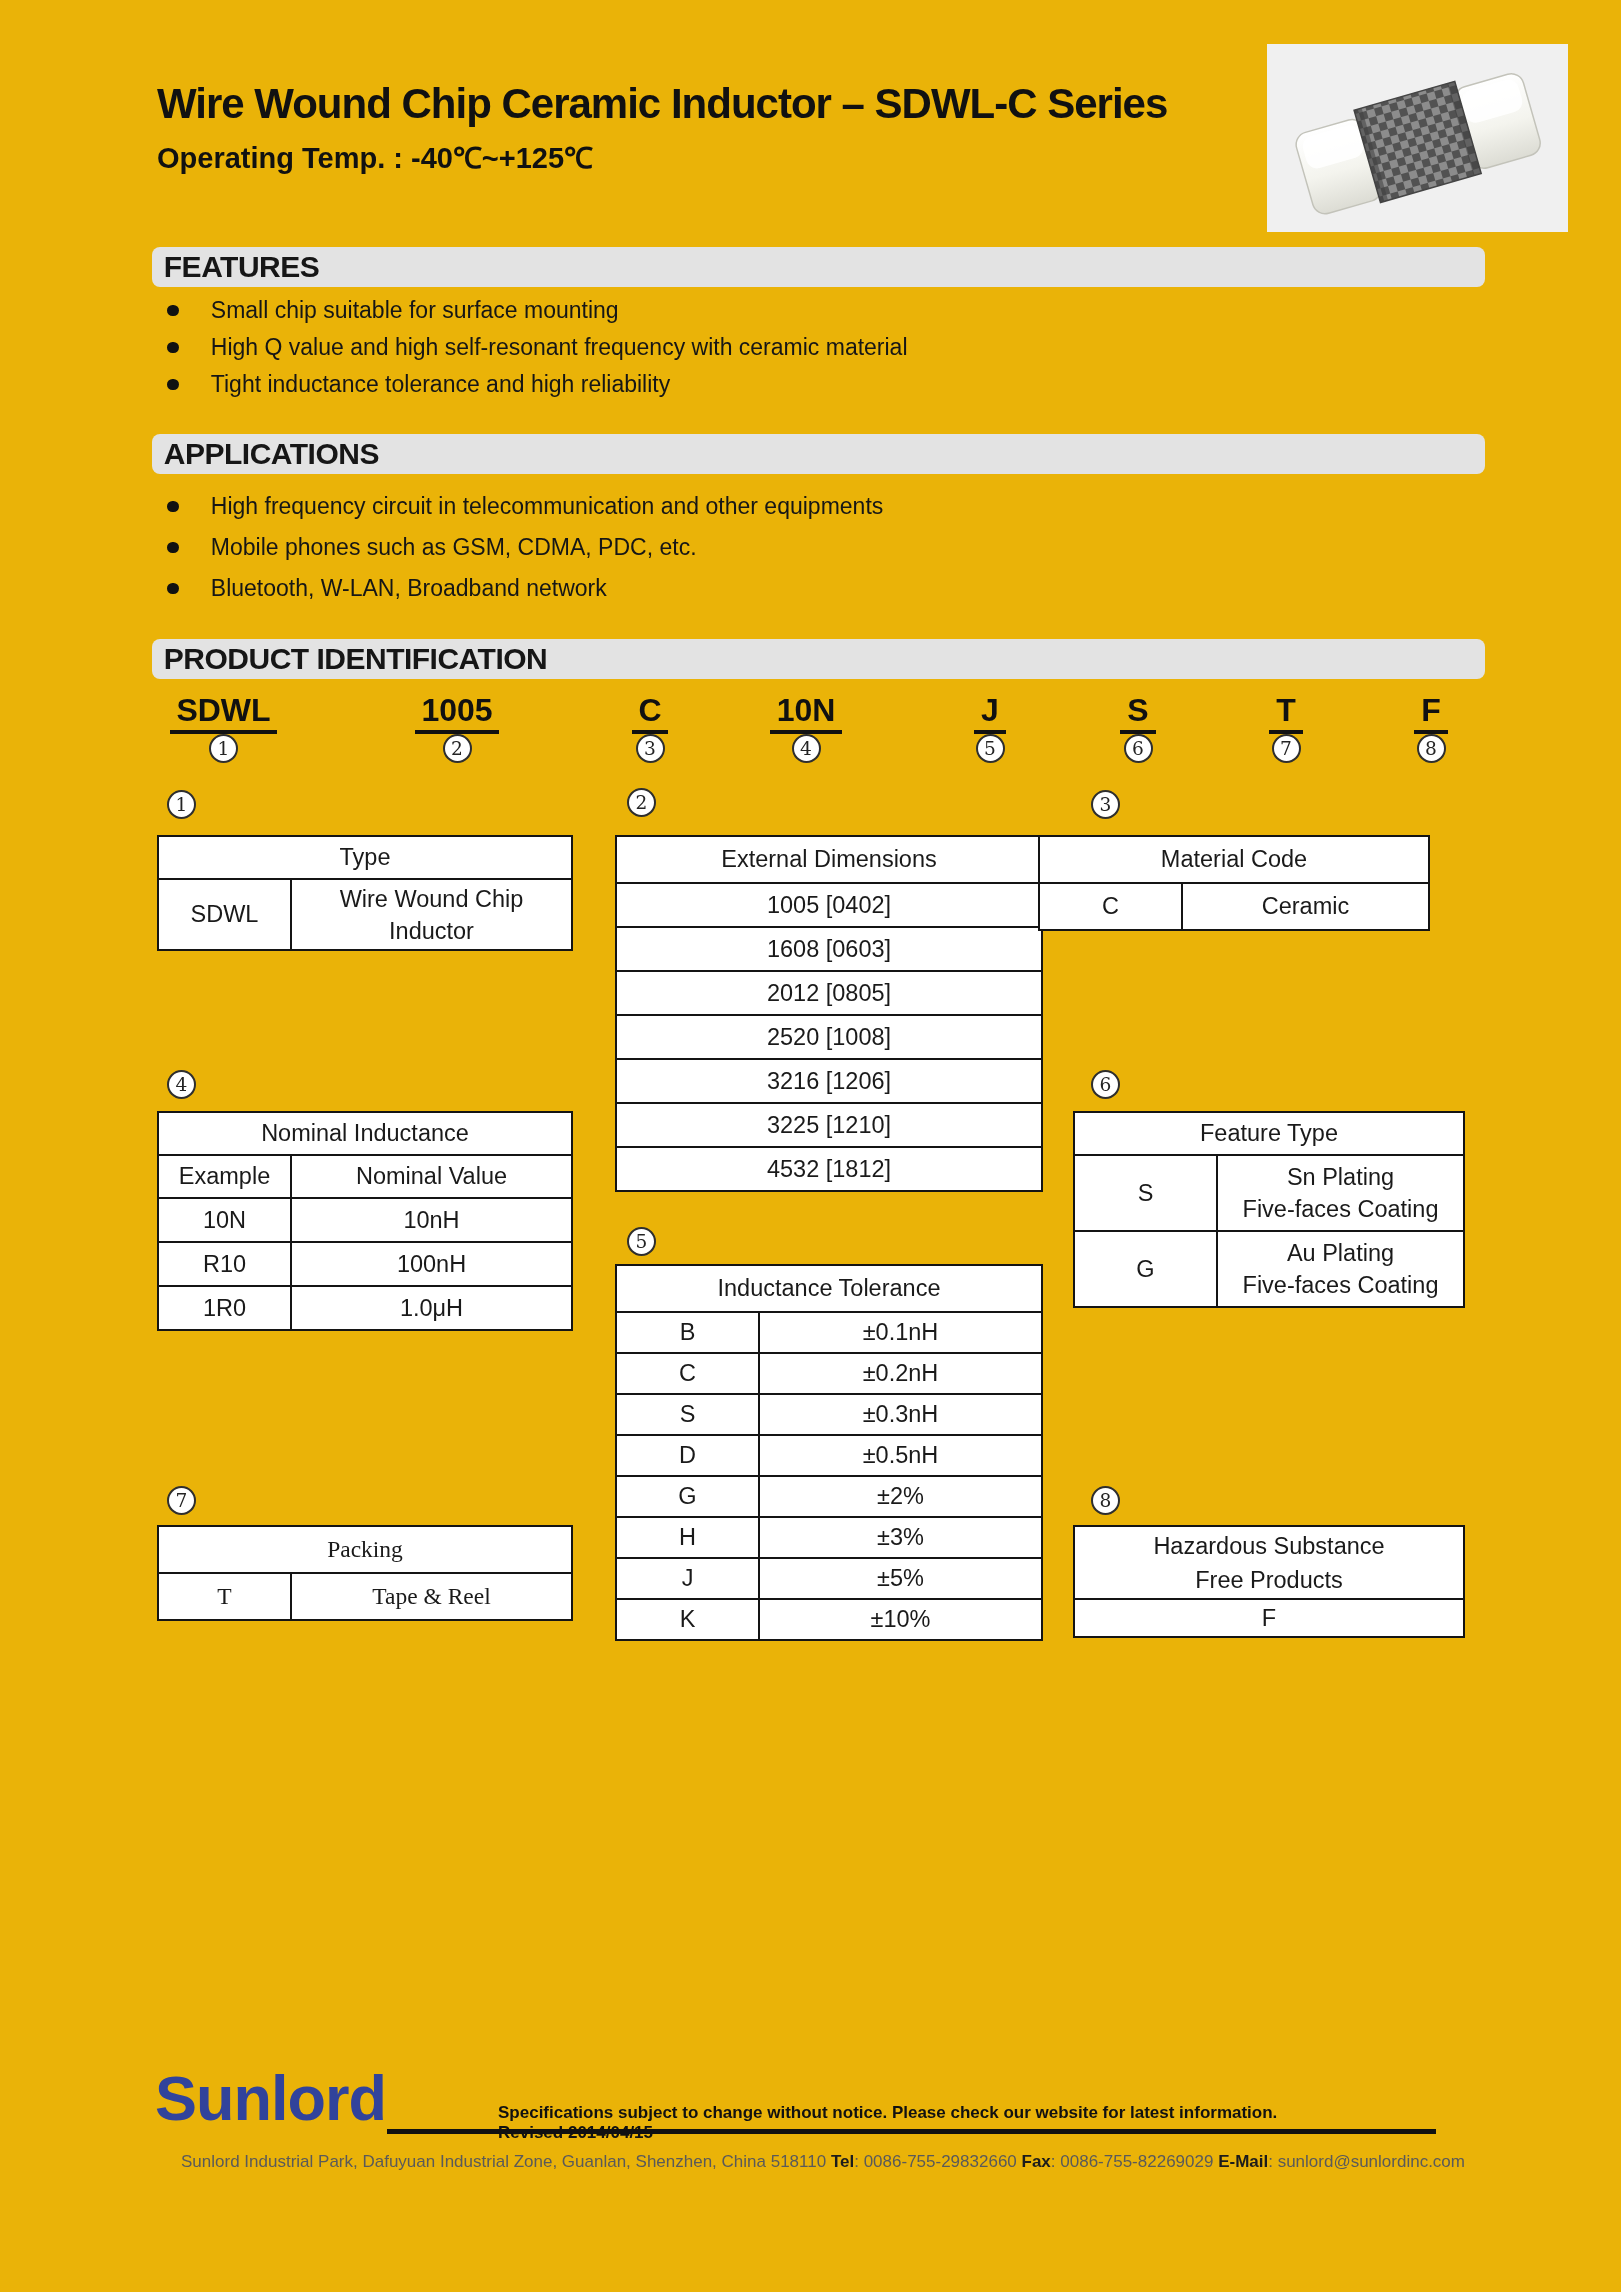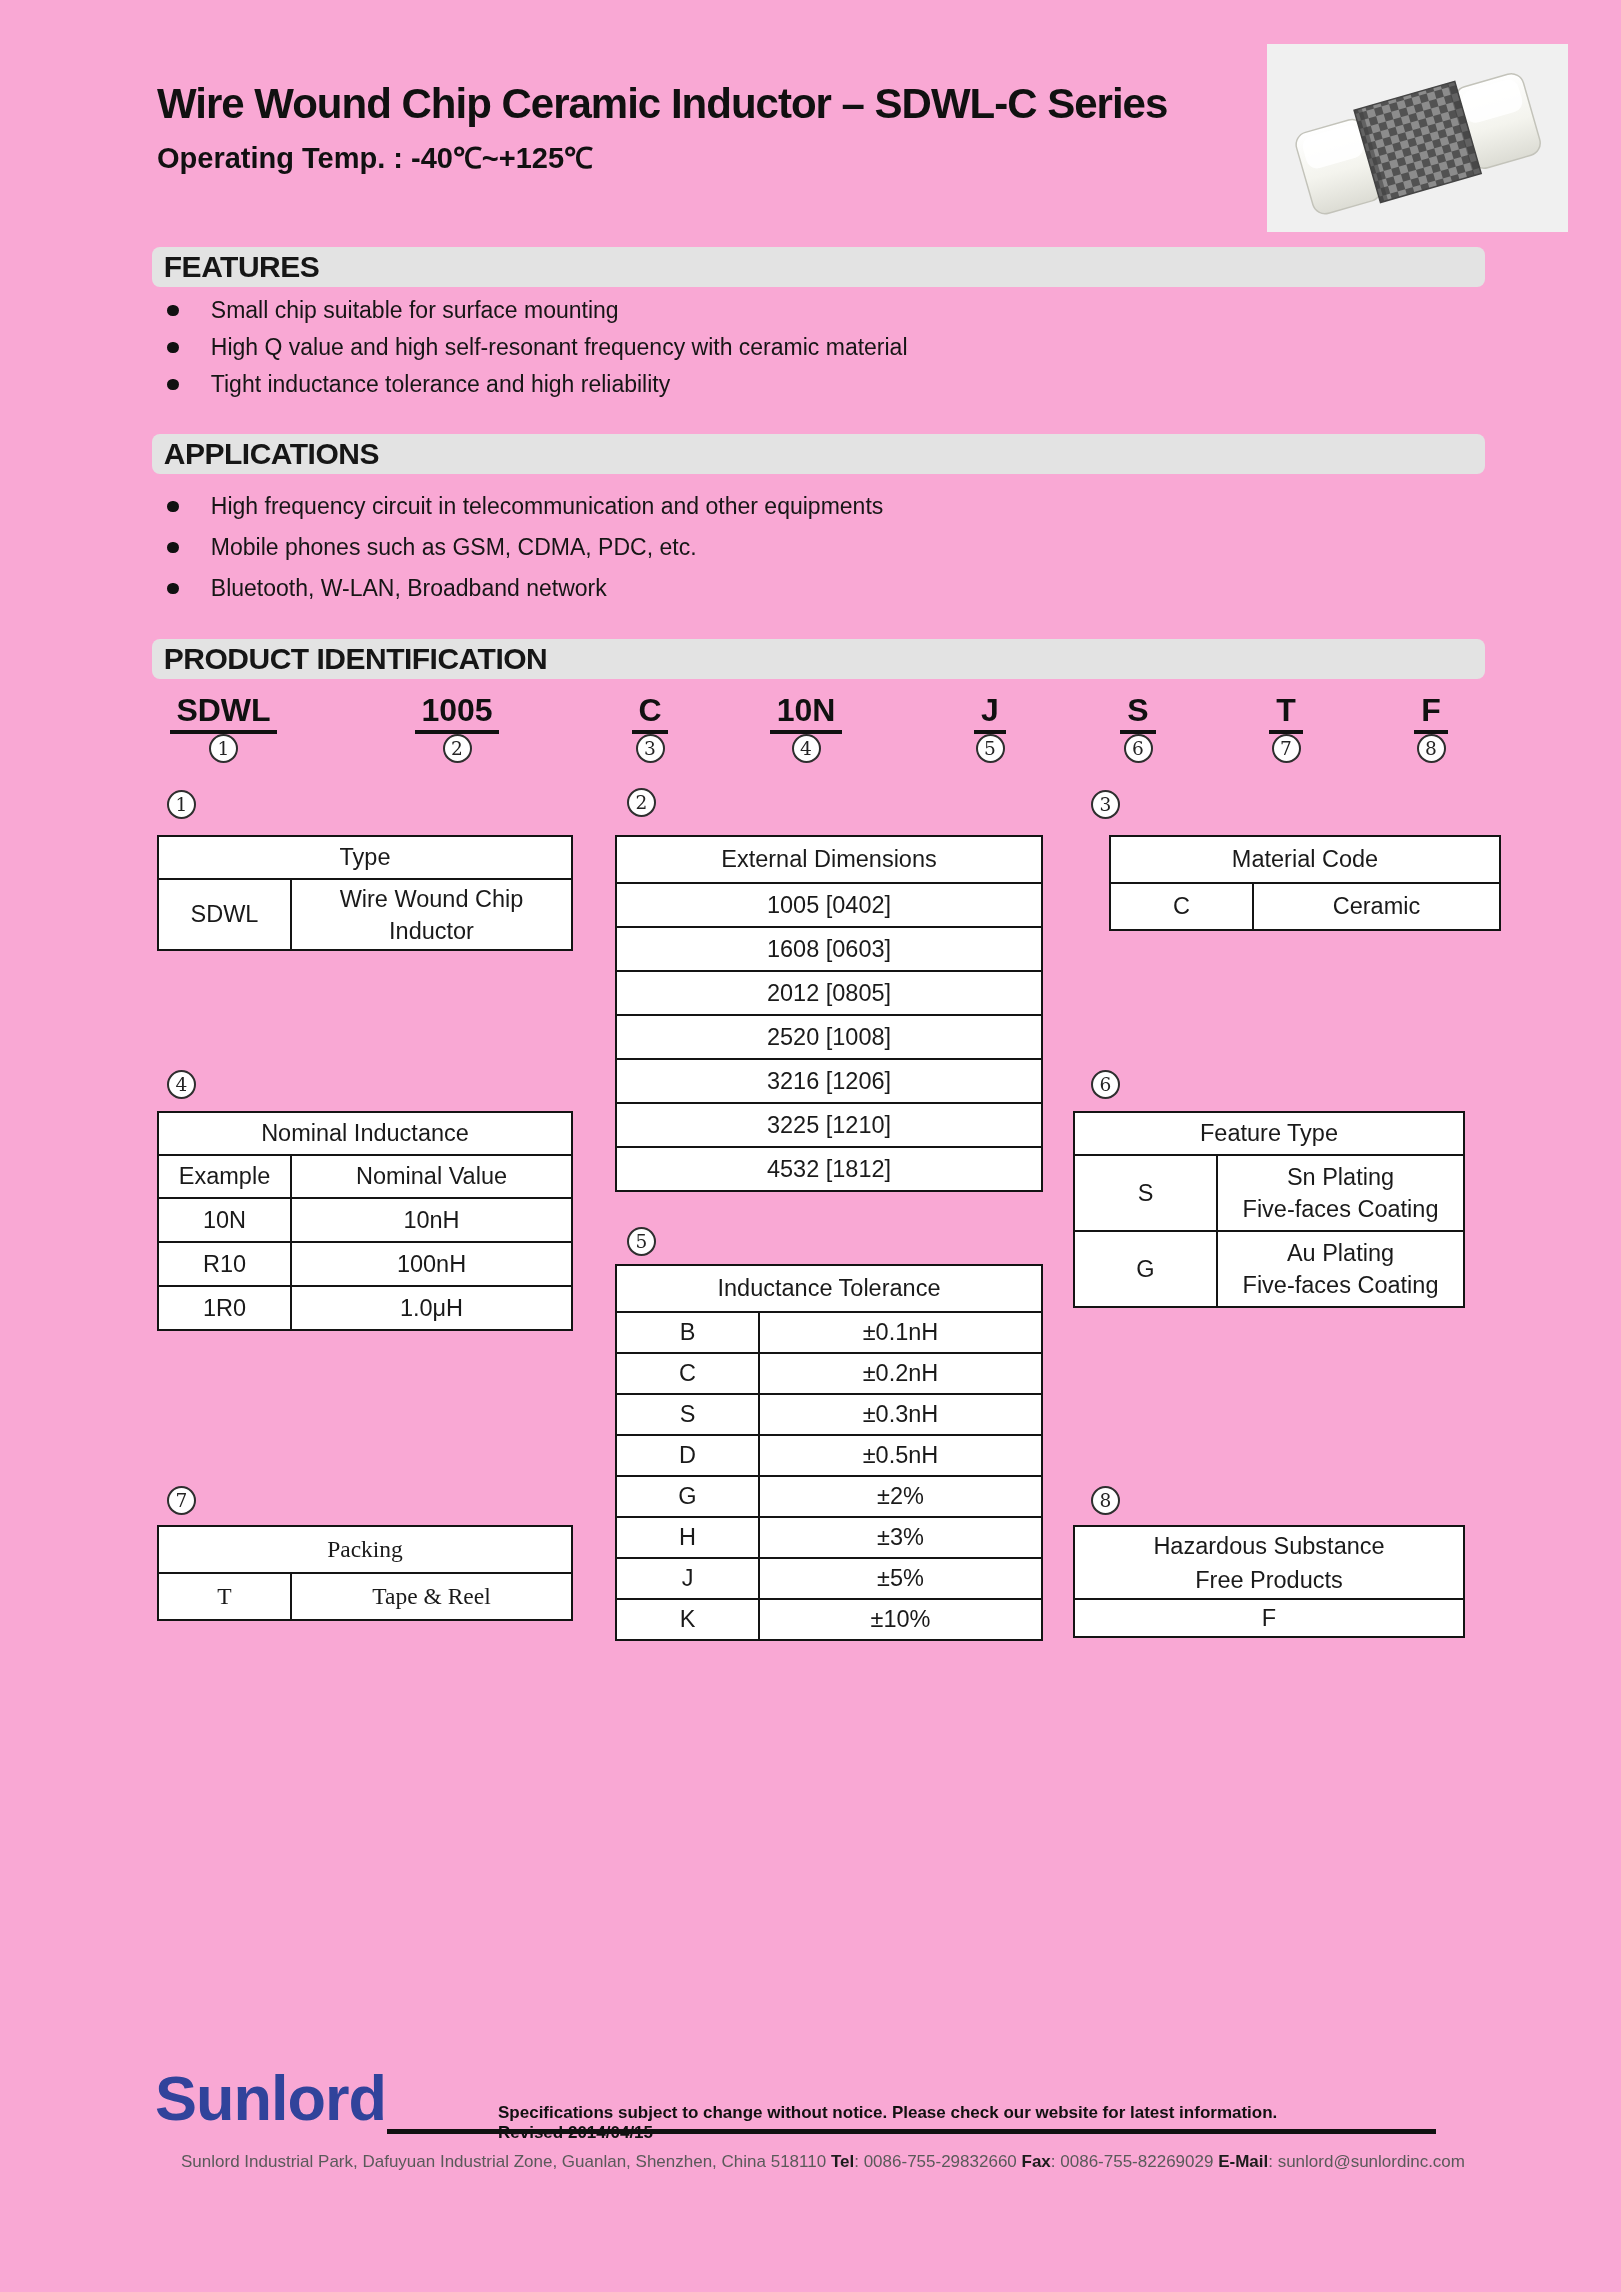--- a/index.html
+++ b/index.html
@@ -1,17 +1,17 @@
 <!DOCTYPE html>
 <html><head>
 <meta charset="utf-8">
 <style>
   html,body { margin:0; padding:0; background:#ffffff; }
   .page {
-    position:relative; width:1621px; height:2293px; background:#f9a8d4;
+    position:relative; width:1621px; height:2293px; background:#eab308;
     font-family:"Liberation Sans", sans-serif; color:#1a1a1a; overflow:hidden;
   }
 
   
   .doc-title {
     position:absolute; left:157px; top:80px; font-size:42px; font-weight:bold;
     letter-spacing:-1px; color:#111; white-space:nowrap;
   }
   .doc-subtitle {
     position:absolute; left:157px; top:137px; font-size:29px; font-weight:bold;
@@ -68,21 +68,21 @@
   #m4 { left:167px;  top:1070px; }
   #m5 { left:627px;  top:1227px; }
   #m6 { left:1091px; top:1070px; }
   #m7 { left:167px;  top:1486px; }
   #m8 { left:1091px; top:1486px; }
 
   
   .tbl { position:absolute; border:2.9px solid #141414; background:#fff; box-sizing:content-box; }
   #t1 { left:157px;  top:835px;  width:412px; }
   #t2 { left:615px;  top:835px;  width:424px; }
-  #t3 { left:1109px; top:835px;  width:388px; }
+  #t3 { left:1038px; top:835px;  width:388px; }
   #t4 { left:157px;  top:1111px; width:412px; }
   #t5 { left:615px;  top:1264px; width:424px; }
   #t6 { left:1073px; top:1111px; width:388px; }
   #t7 { left:157px;  top:1525px; width:412px;font-family:Liberation Serif, serif; }
   #t8 { left:1073px; top:1525px; width:388px; }
 
   table.spec { width:100%; border-collapse:collapse; table-layout:fixed; font-size:23.5px; color:#1a1a1a; }
   .spec td { border:2px solid #141414; text-align:center; vertical-align:middle; padding:0 3.9px; }
   .spec tr:first-child td { border-top:0; }
   .spec tr:last-child td { border-bottom:0; }

